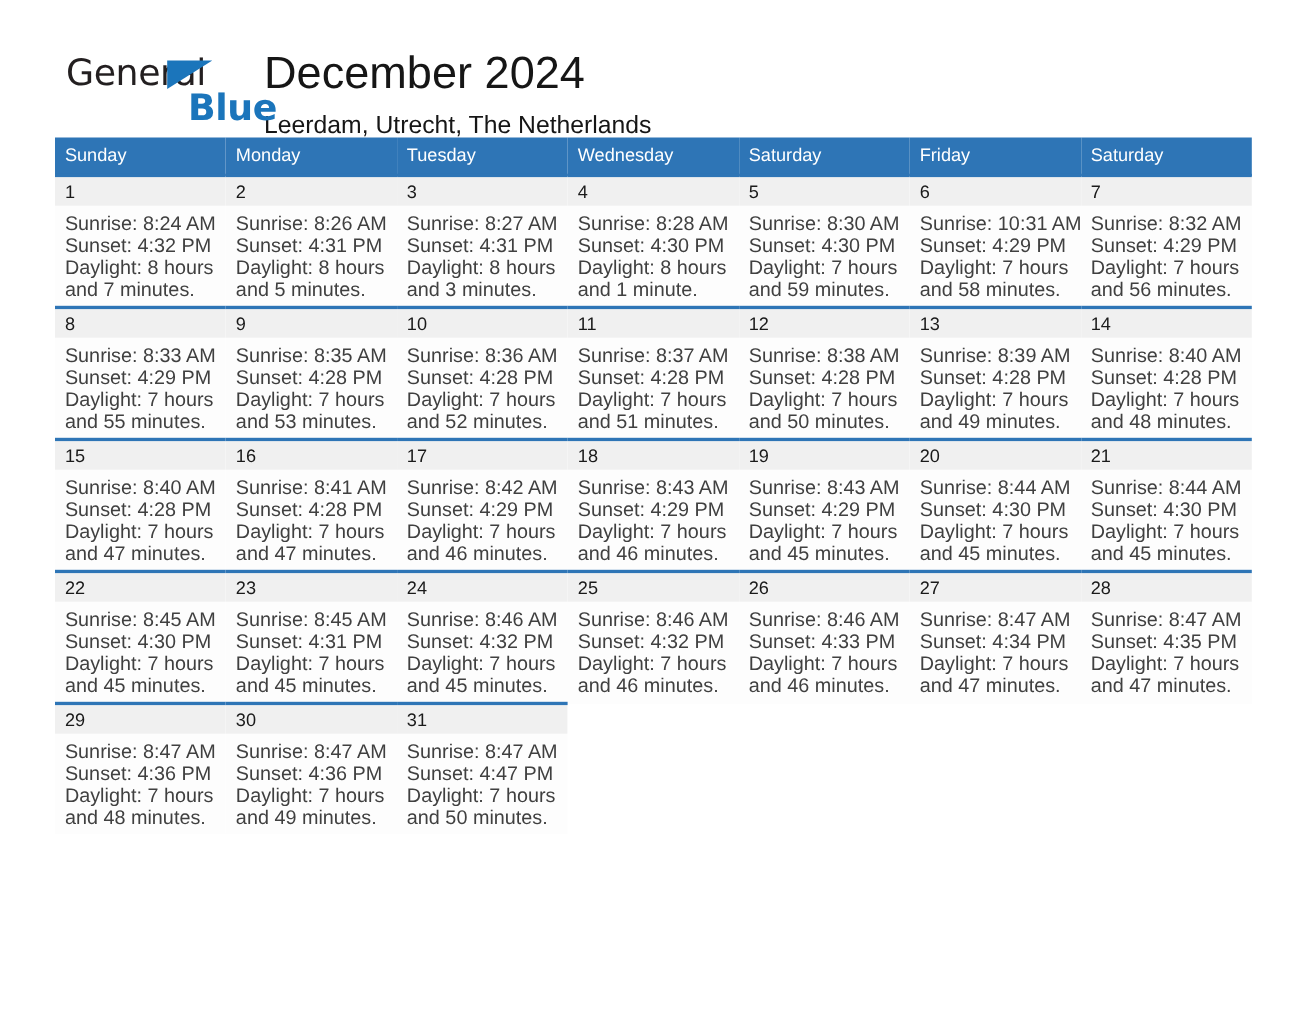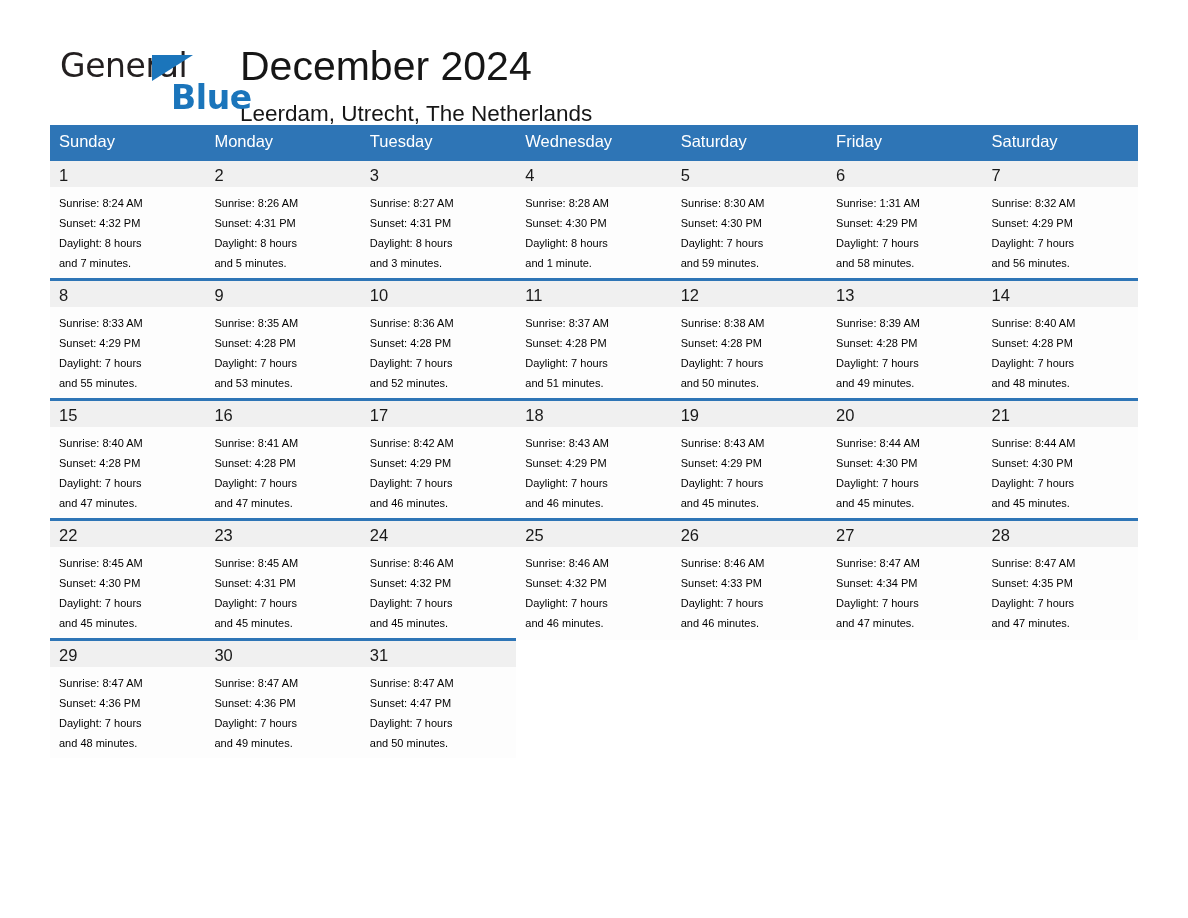--- a/index.html
+++ b/index.html
@@ -123,23 +123,23 @@
     box-sizing: border-box;
   }
   .daycell.empty .daynum-band { background: transparent; }
   .daynum {
     font-size: 16.5px;
     color: #1a1a1a;
     line-height: 24px;
   }
   .info {
     padding: 6px 6px 0 9px;
-    font-size: 11px;
+    font-size: 18px;
     line-height: 20px;
-    color: #000000;
+    color: #404040;
   }
   .info div { white-space: nowrap; }
 </style>
 </head>
 <body>
 
 <div class="page">
 
   <div class="header">
 
@@ -221,21 +221,21 @@
             <div class="info">
               <div>Sunrise: 8:30 AM</div>
               <div>Sunset: 4:30 PM</div>
               <div>Daylight: 7 hours</div>
               <div>and 59 minutes.</div>
             </div>
           </td>
           <td class="daycell">
             <div class="daynum-band"><span class="daynum">6</span></div>
             <div class="info">
-              <div>Sunrise: 1:31 AM</div>
+              <div>Sunrise: 10:31 AM</div>
               <div>Sunset: 4:29 PM</div>
               <div>Daylight: 7 hours</div>
               <div>and 58 minutes.</div>
             </div>
           </td>
           <td class="daycell">
             <div class="daynum-band"><span class="daynum">7</span></div>
             <div class="info">
               <div>Sunrise: 8:32 AM</div>
               <div>Sunset: 4:29 PM</div>

